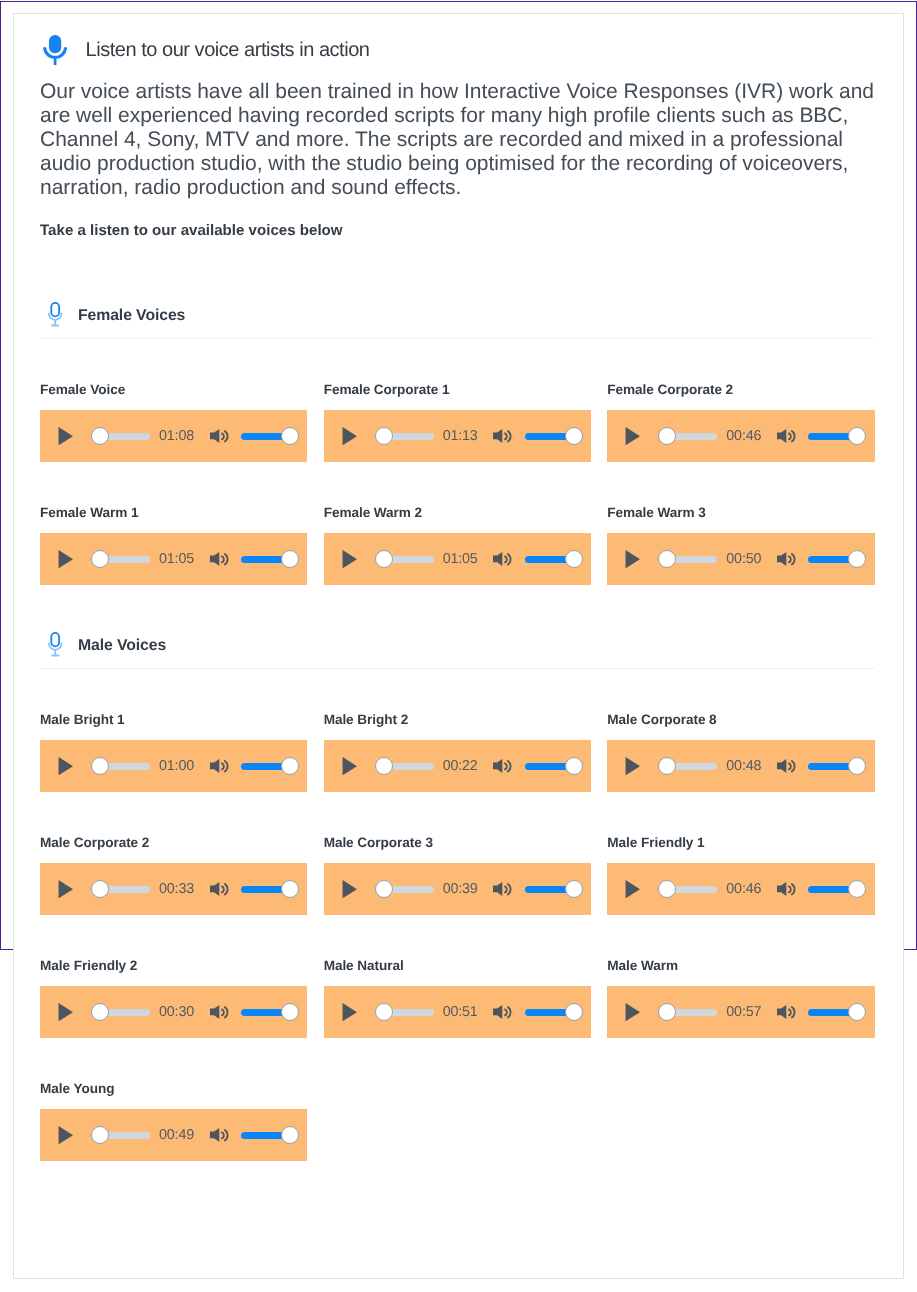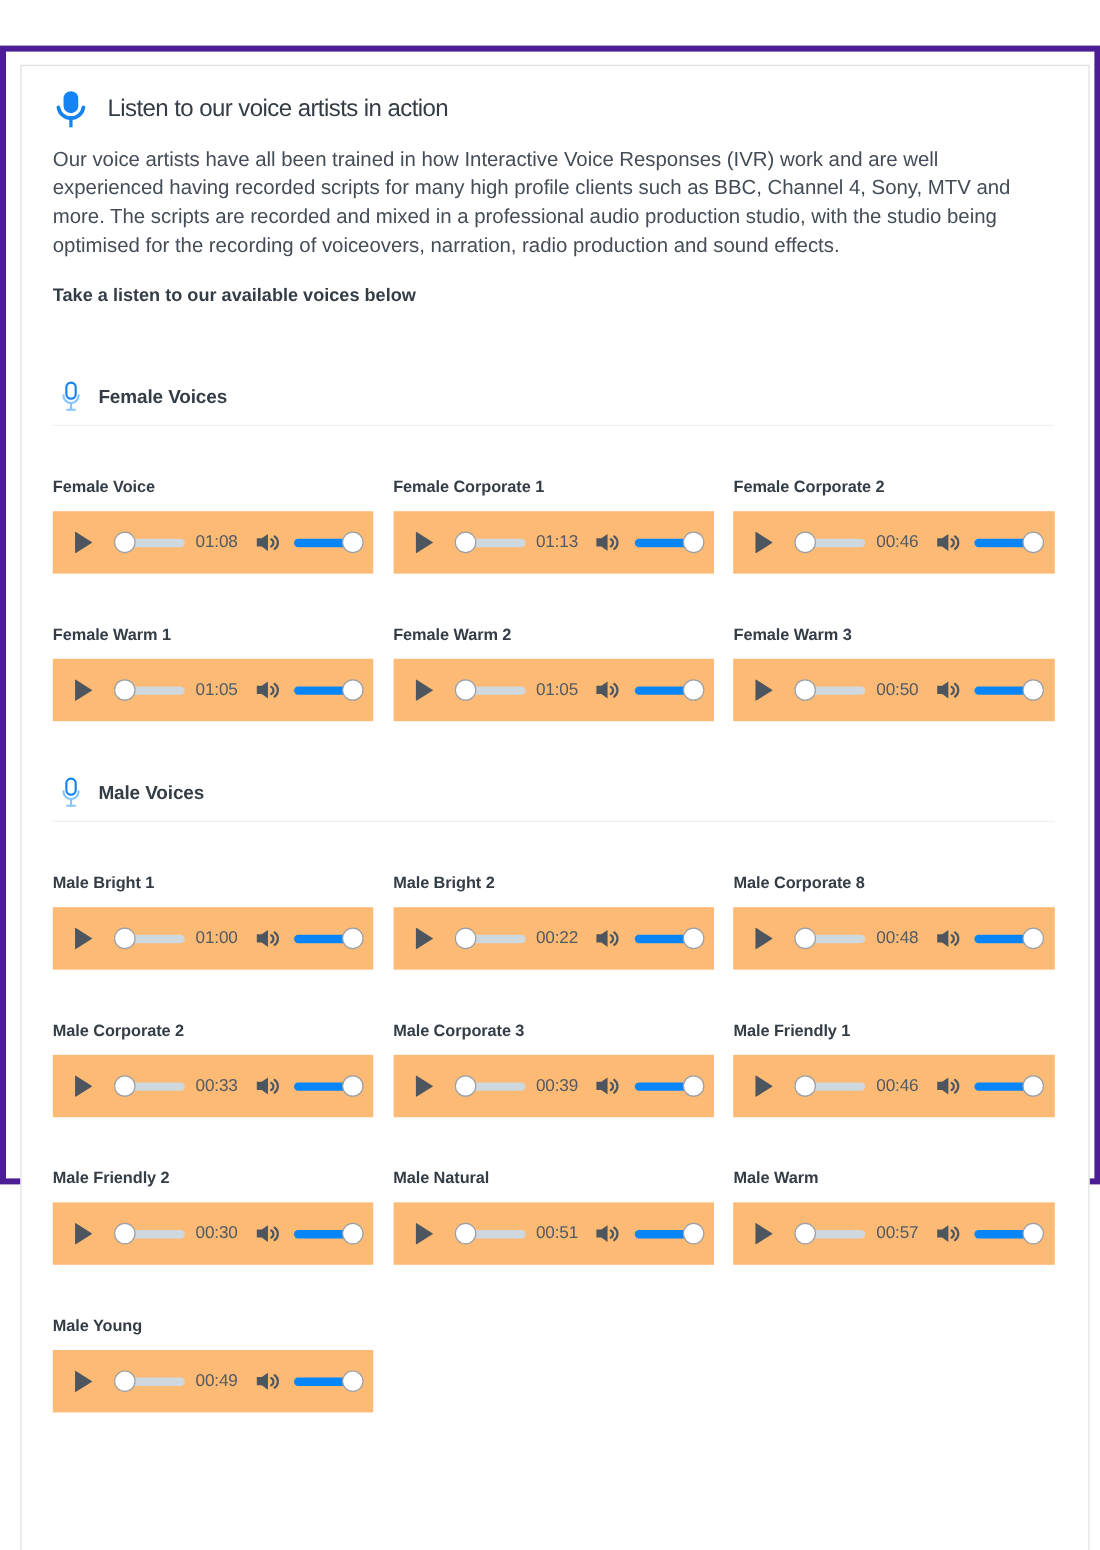--- a/index.html
+++ b/index.html
@@ -6,37 +6,37 @@
   html,body{margin:0;padding:0;}
   body{
     width:917px;height:1292px;overflow:hidden;
     background:#ffffff;
     font-family:"Liberation Sans",sans-serif;
     -webkit-font-smoothing:antialiased;
     text-rendering:geometricPrecision;
   }
   .page-frame{
     position:absolute;left:0px;top:1px;width:917px;height:949px;
-    border:5px solid #4c1d95;background:#fff;box-sizing:border-box;margin-top:37px;
+    border:1px solid #4c1d95;background:#fff;box-sizing:border-box;
   }
   .panel{
     position:absolute;left:12px;top:11px;width:891px;height:1266px;
     border:1px solid #dfe0e1;background:#fff;box-sizing:border-box;
   }
   .inner{position:absolute;left:26px;top:16px;width:834px;}
 
   
   .hdr{display:flex;align-items:center;height:40px;}
   .hdr-icon{width:24.2px;height:30.4px;display:block;margin-left:3.4px;overflow:visible;}
   .hdr-title{
     margin-left:18px;font-size:20px;line-height:24px;color:#343c46;
     font-weight:400;letter-spacing:-0.47px;
   }
   .para{
-    margin-top:10px;font-size:17px;line-height:24px;color:#434c57;
+    margin-top:10px;font-size:21px;line-height:24px;color:#434c57;
     width:834px;letter-spacing:-0.02px;
   }
   .callout{
     margin-top:20px;font-size:15.1px;line-height:20px;color:#343c46;
     font-weight:700;letter-spacing:0px;
   }
 
   
   .section{margin-top:50px;}
   .section + .section{margin-top:36px;}

